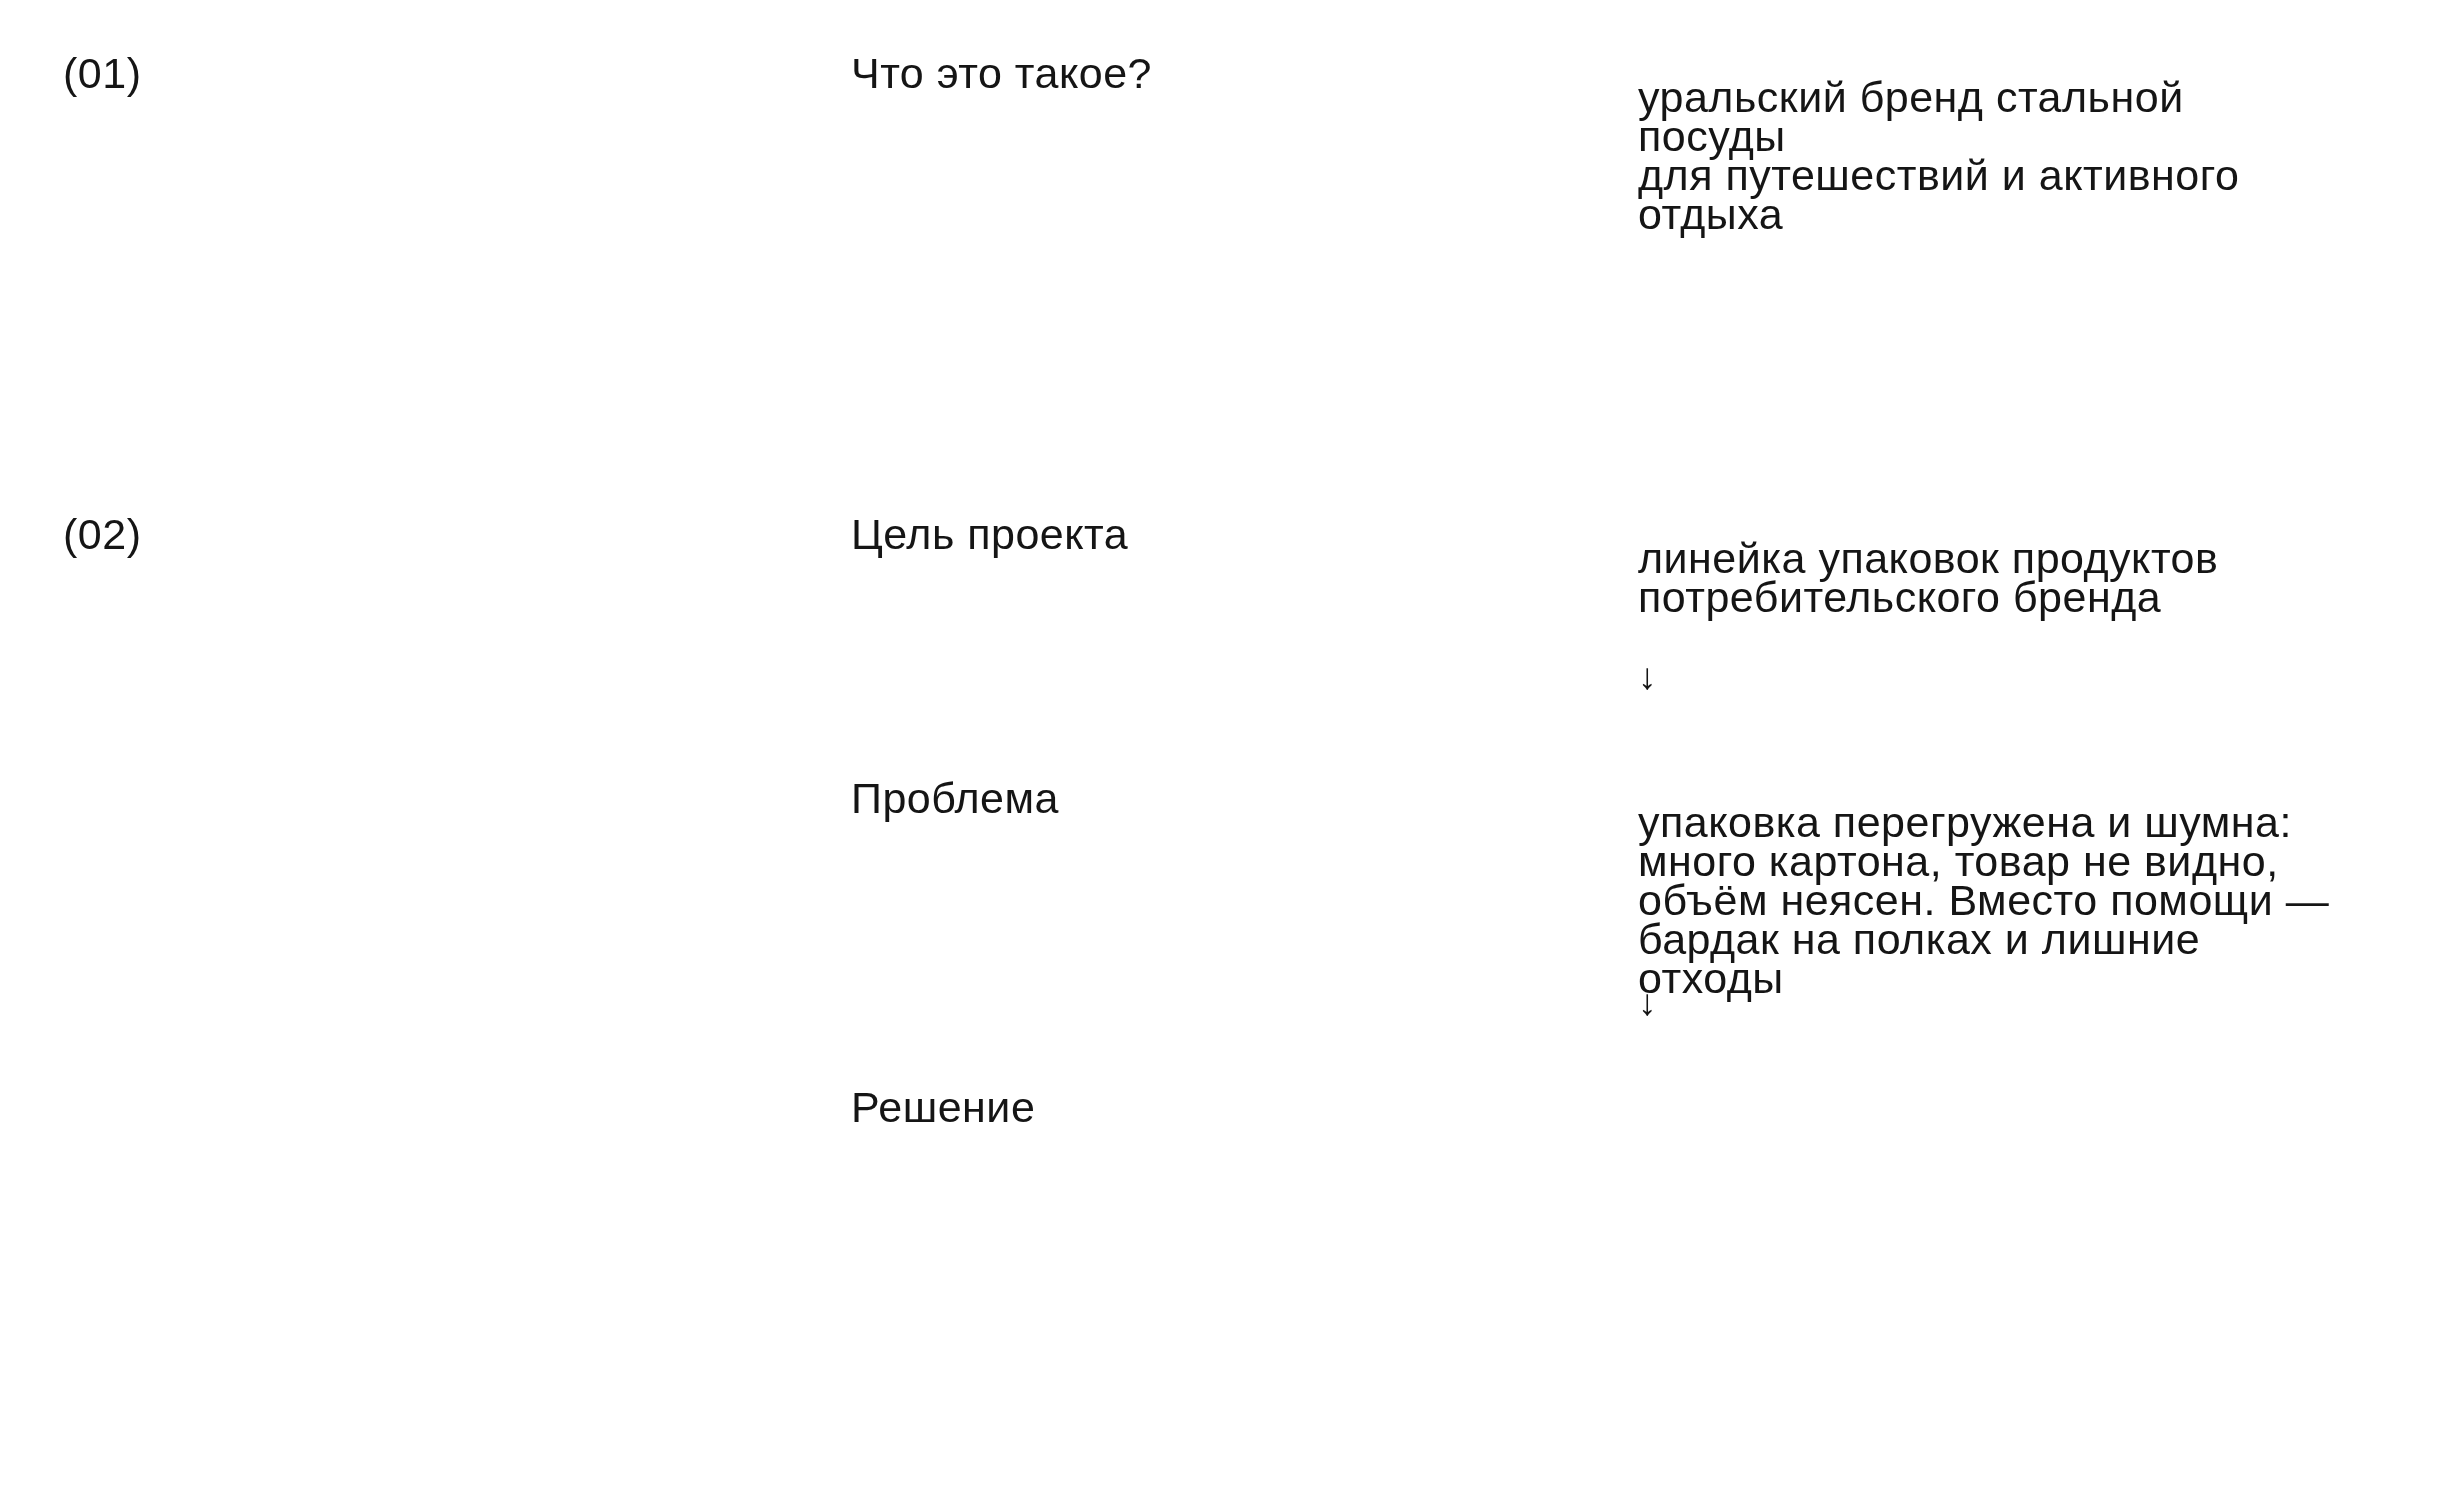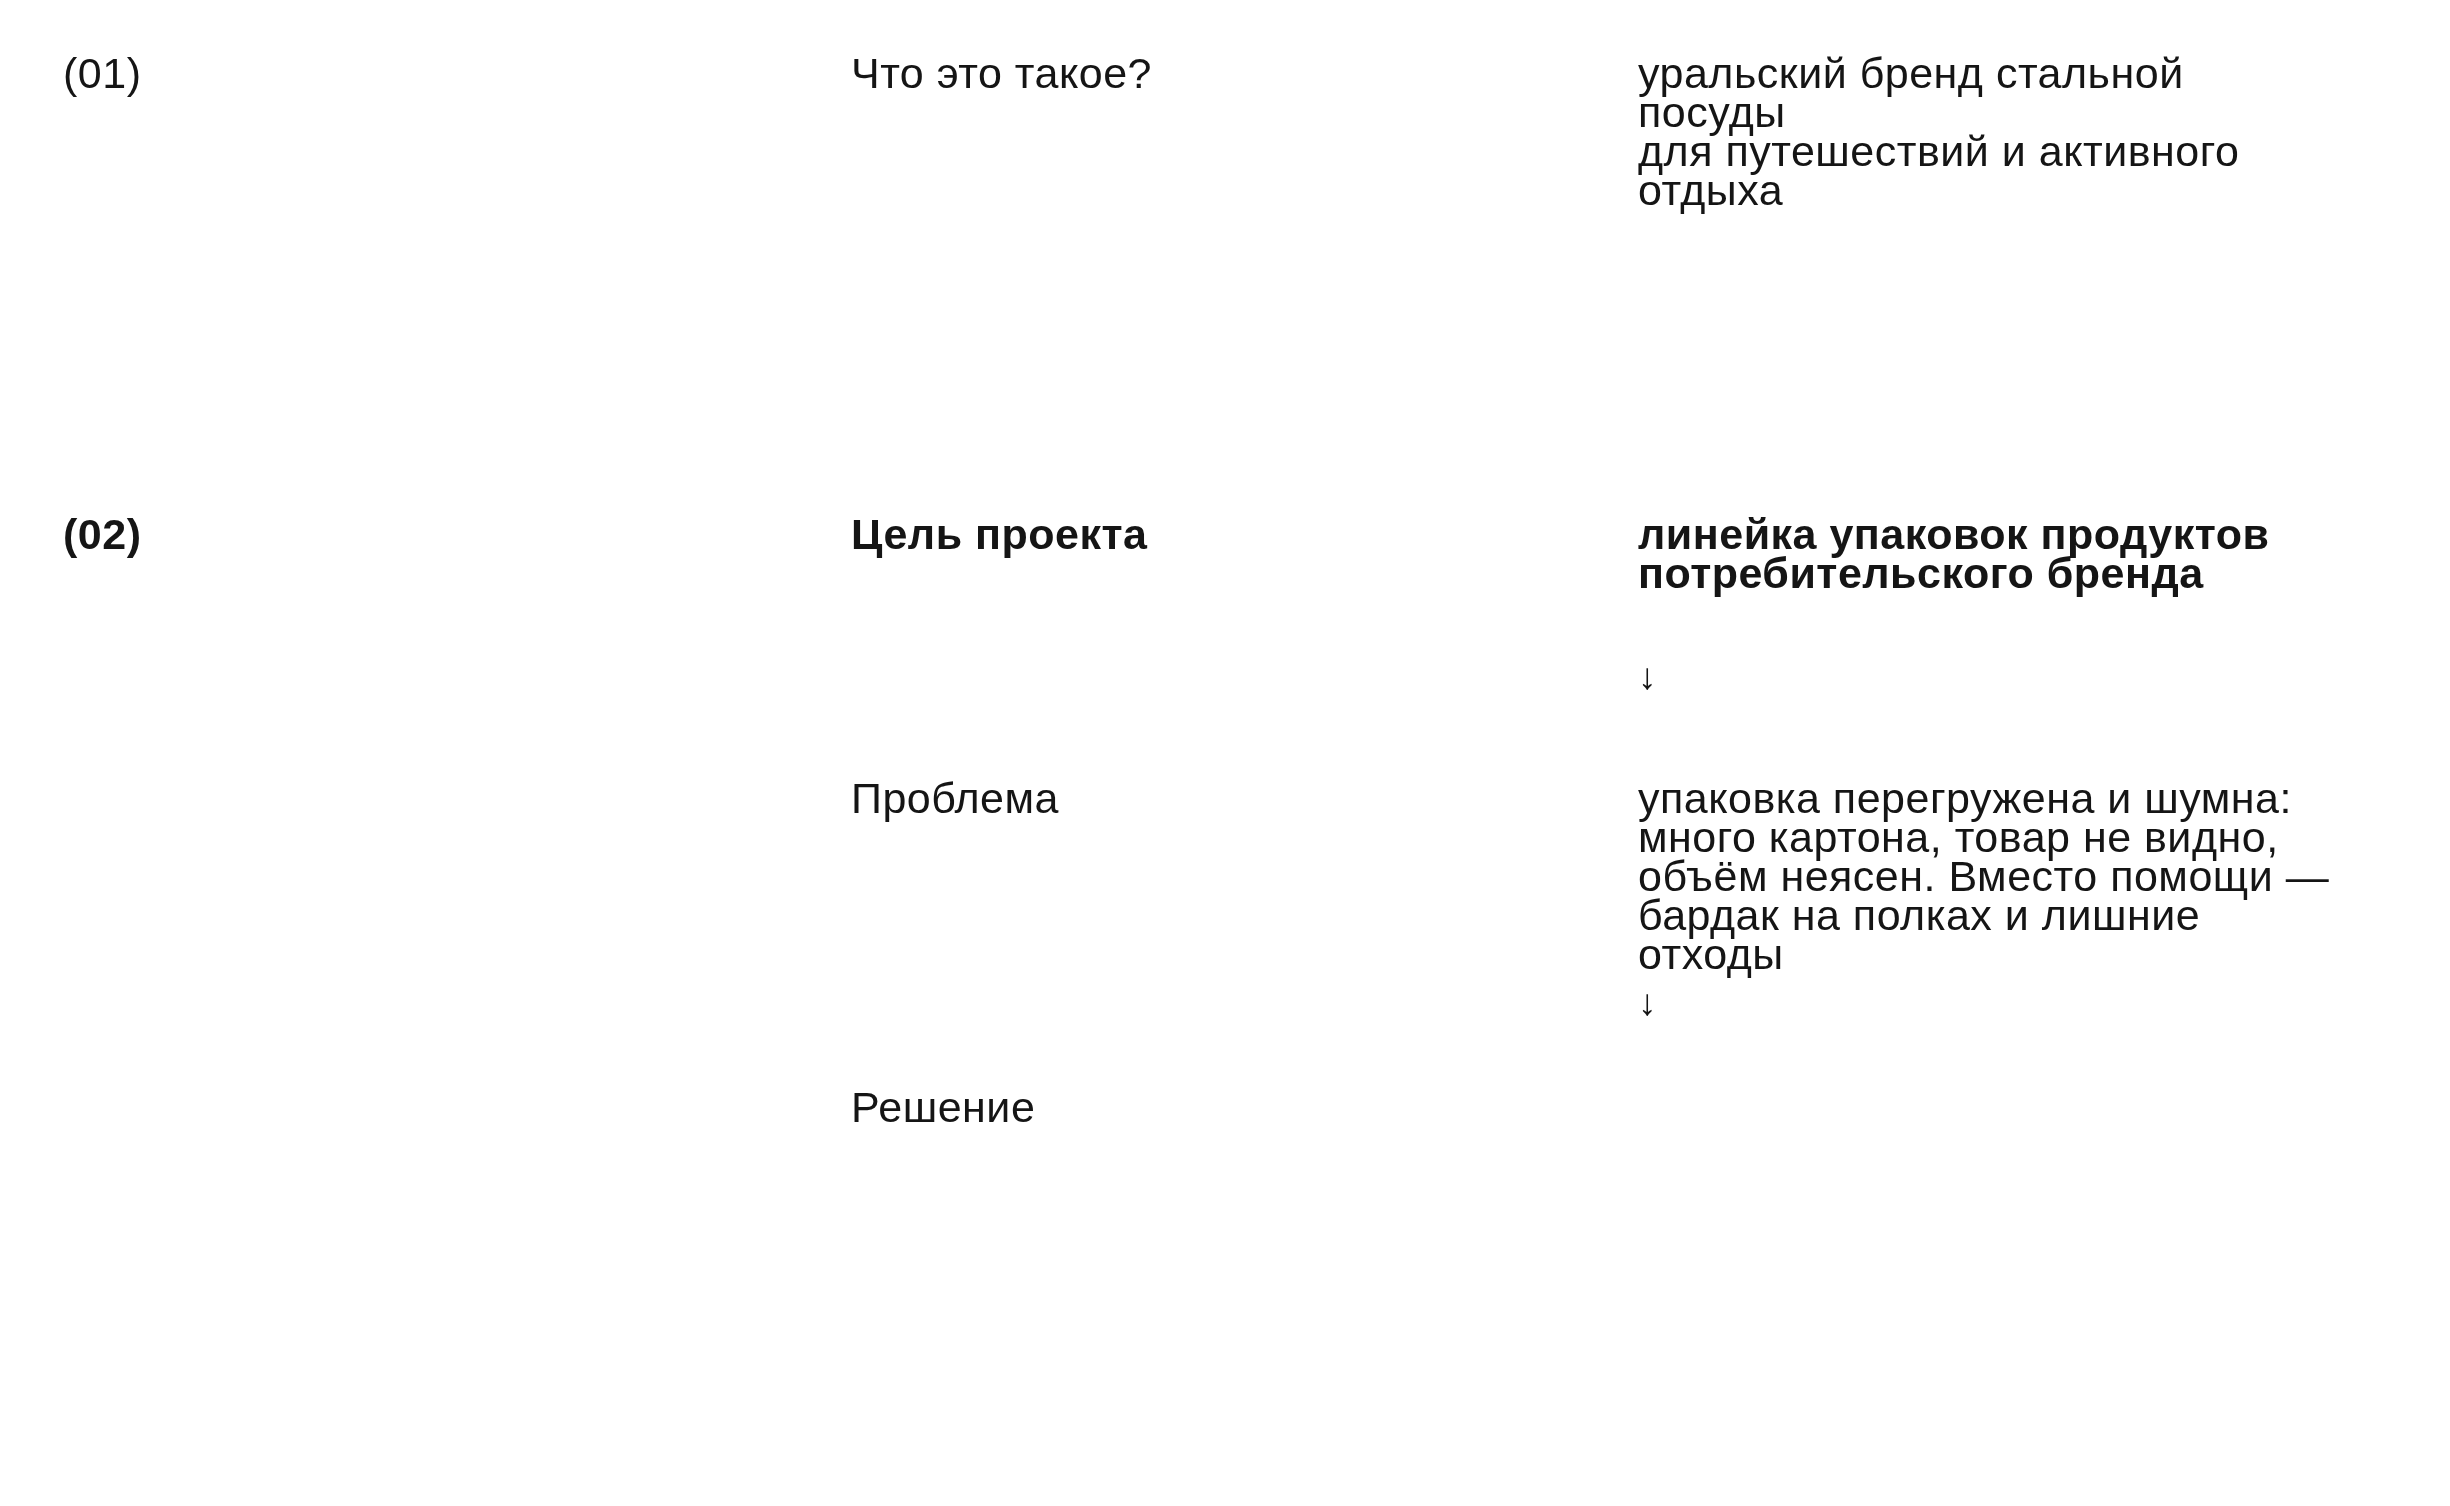--- a/index.html
+++ b/index.html
@@ -19,23 +19,23 @@
   .cell {
     position: absolute;
     font-size: 43px;
     line-height: 39px;
     letter-spacing: 0.5px;
     white-space: pre-line;
     color: #151515;
   }
   .col-index { left: 63px; }
   .col-label { left: 851px; }
-  .col-value { left: 1638px; width: 704px; }
+  .col-value { left: 1638px; width: 704px; margin-top: 24px; }
   .row-1 { top: 54px; }
-  .row-2 { top: 515px; font-weight: bold; }
+  .row-2 { top: 515px; }
   .row-3 { top: 779px; }
   .row-4 { top: 1088px; }
   .arrow {
     position: absolute;
     left: 1638px;
     font-size: 37px;
     line-height: 39px;
     color: #151515;
   }
   .arrow-1 { top: 657px; }

